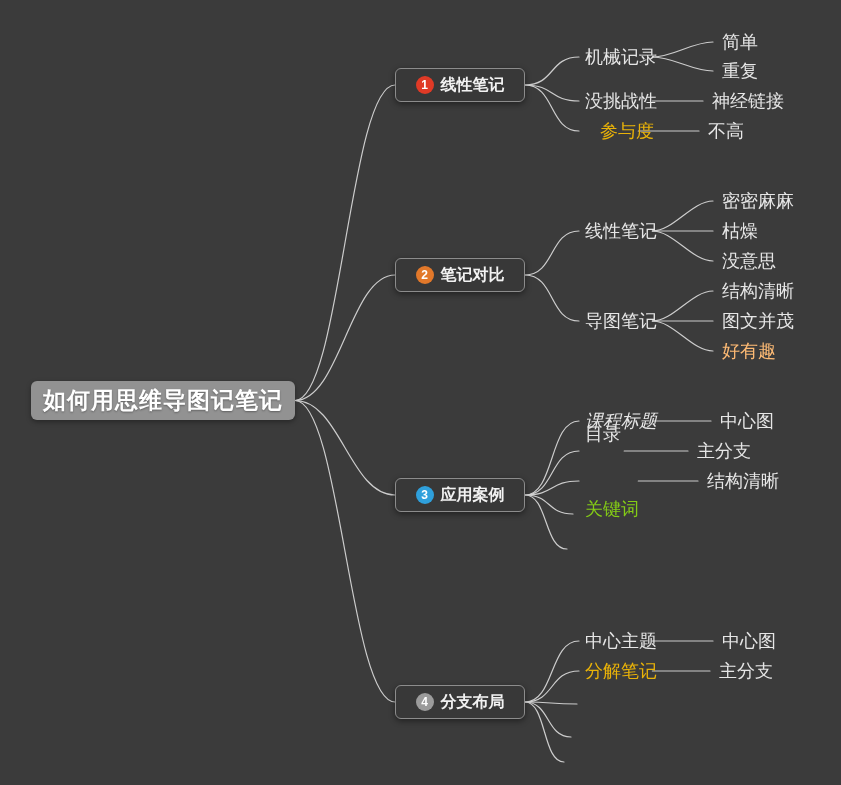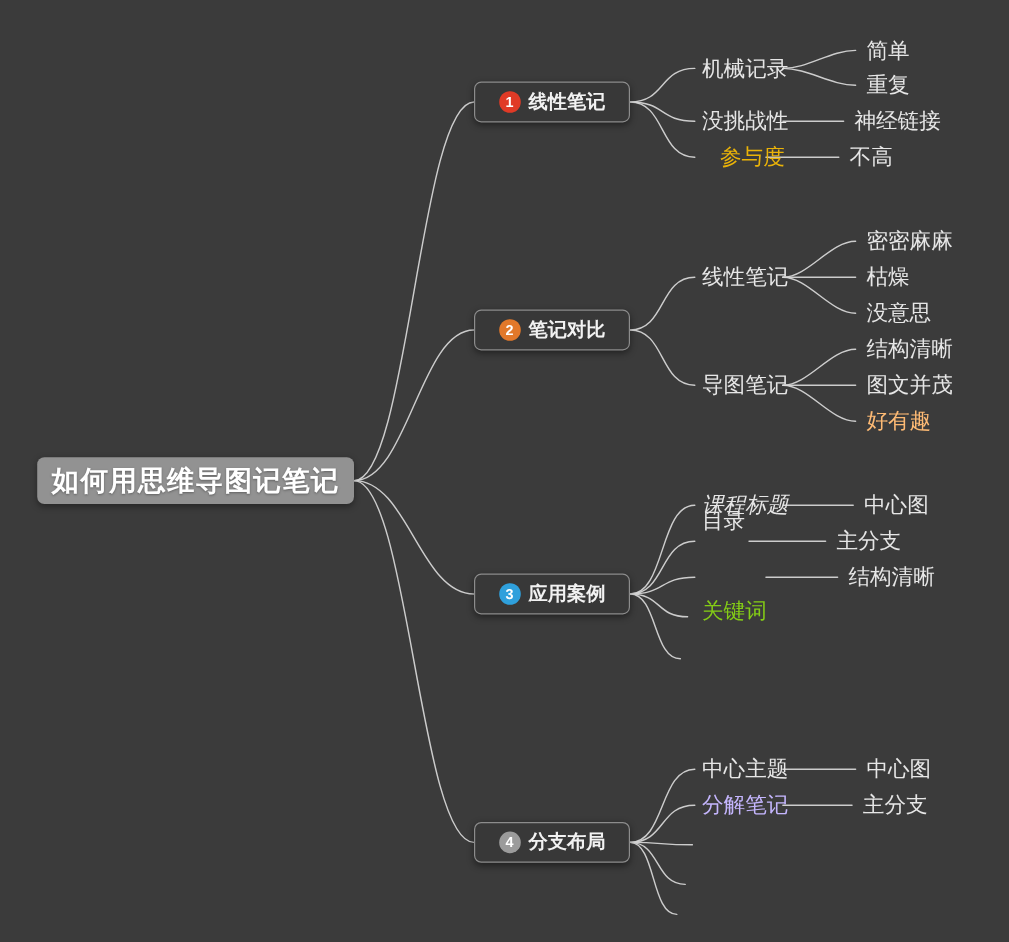--- a/index.html
+++ b/index.html
@@ -146,15 +146,15 @@
     <span class="topic-label" style="left: 585px; top: 434px; color: rgb(230, 230, 230);">目录</span>
     <span class="topic-label" style="left: 697px; top: 451px; color: rgb(230, 230, 230);">主分支</span>
     <span class="topic-label" style="left: 585px; top: 481px; color: #84cc16; margin-top: 28px;">关键词</span>
     <span class="topic-label" style="left: 707px; top: 481px; color: rgb(230, 230, 230);">结构清晰</span>
     <div class="branch-node" style="left: 395px; top: 685px; width: 130px; height: 34px; background: rgb(56, 56, 56); border-color: rgb(140, 140, 140); color: rgb(242, 242, 242);">
       <span class="badge" style="background: rgb(155, 155, 155);">4</span>
       <span>分支布局</span>
     </div>
     <span class="topic-label" style="left: 585px; top: 641px; color: rgb(230, 230, 230);">中心主题</span>
     <span class="topic-label" style="left: 722px; top: 641px; color: rgb(230, 230, 230);">中心图</span>
-    <span class="topic-label" style="left: 585px; top: 671px; color: #c4b5fd;">分解笔记</span>
+    <span class="topic-label" style="left: 585px; top: 671px; color: #eab308;">分解笔记</span>
     <span class="topic-label" style="left: 719px; top: 671px; color: rgb(230, 230, 230);">主分支</span>
   </div>
 
 </body></html>

